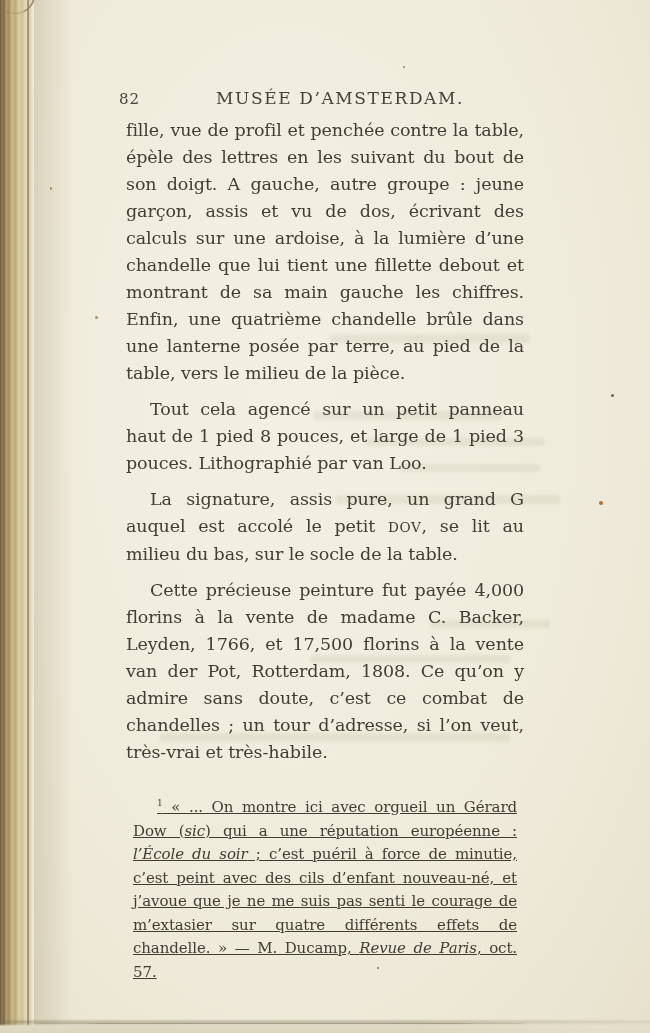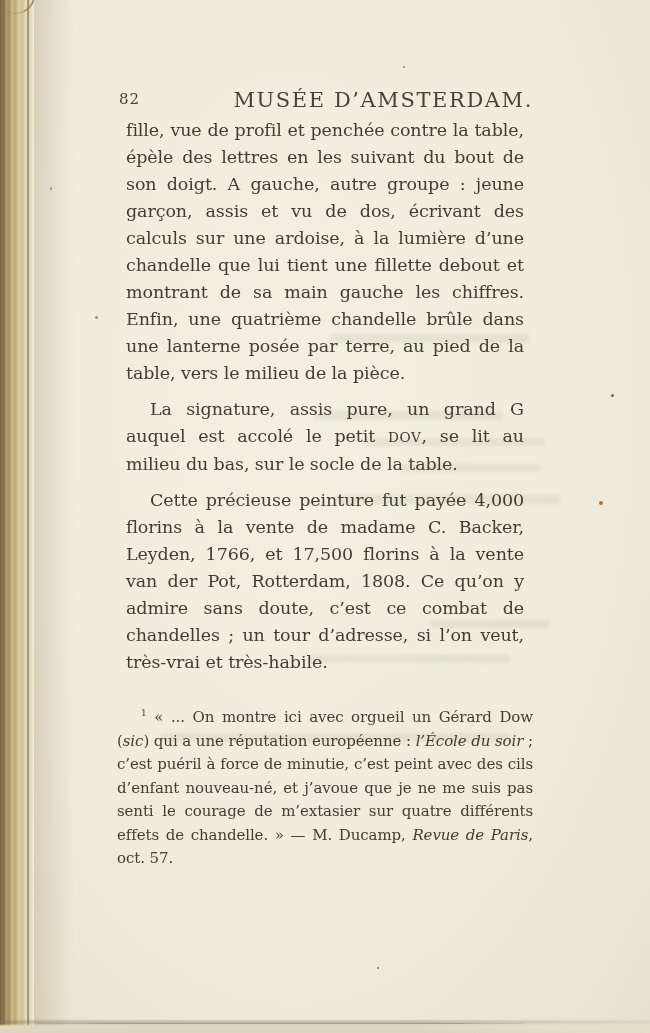--- a/index.html
+++ b/index.html
@@ -52,34 +52,34 @@
   }
   
   .content{
     position:absolute;left:117px;top:88px;width:416px;color:#413d33;
   }
   .page-head{position:relative;height:20px;}
   .page-number{
     position:absolute;left:2px;top:2px;font-size:15px;letter-spacing:1px;color:#46423a;
   }
   .running-title{
-    text-align:right;font-size:21px;letter-spacing:1.6px;color:#46423a;
+    text-align:center;font-size:17px;letter-spacing:1.6px;color:#46423a;
     padding-left:30px;white-space:nowrap;
   }
   .body-text{
     font-size:17.5px;line-height:27px;text-align:justify;
     letter-spacing:-0.1px;
   }
   .body-text p{margin:9px;text-indent:24px;}
   .body-text p.first{text-indent:0;}
   .footnote{
     margin-top:30px;font-size:15px;line-height:23.5px;text-align:justify;
     letter-spacing:-0.1px;
   }
-  .footnote p{margin:0;text-indent:24px;}
+  .footnote p{margin:16px;text-indent:24px;text-decoration:underline;}
   .it{font-style:italic;}
   .sc{text-transform:uppercase;font-size:0.78em;letter-spacing:0.6px;}
   .sup{vertical-align:super;font-size:0.6em;line-height:0;}
   
   .bleed{
     position:absolute;background:#8d9070;opacity:0.12;filter:blur(1.6px);
     border-radius:3px;
   }
   .speck{position:absolute;border-radius:50%;}
 </style>
@@ -111,20 +111,21 @@
 
   <div class="content">
 
     <div class="page-head">
       <span class="page-number">82</span>
       <div class="running-title">MUSÉE D’AMSTERDAM.</div>
     </div>
 
     <div class="body-text">
       <p class="first"><span>fille, vue de profil et penchée contre la table, épèle des lettres en les suivant du bout de son doigt. A gauche, autre groupe : jeune garçon, assis et vu de dos, écrivant des calculs sur une ardoise, à la lumière d’une chandelle que lui tient une fillette debout et montrant de sa main gauche les chiffres. Enfin, une quatrième chandelle brûle dans une lanterne posée par terre, au pied de la table, vers le milieu de la pièce.</span></p>
+      <p><span>Tout cela agencé sur un petit panneau haut de 1 pied 8 pouces, et large de 1 pied 3 pouces. Litho­graphié par van Loo.</span></p>
       <p><span>La signature, assis pure, un grand G auquel est accolé le petit </span><span class="sc">dov</span><span>, se lit au milieu du bas, sur le socle de la table.</span></p>
       <p><span>Cette précieuse peinture fut payée 4,000 florins à la vente de madame C. Backer, Leyden, 1766, et 17,500 florins à la vente van der Pot, Rotterdam, 1808. Ce qu’on y admire sans doute, c’est ce combat de chandelles ; un tour d’adresse, si l’on veut, très-vrai et très-habile.</span></p>
     </div>
 
     <div class="footnote">
       <p><span class="sup">1</span><span> « ... On montre ici avec orgueil un Gérard Dow (</span><span class="it">sic</span><span>) qui a une réputation européenne : </span><span class="it">l’École du soir</span><span> ; c’est puéril à force de minutie, c’est peint avec des cils d’enfant nouveau-né, et j’avoue que je ne me suis pas senti le courage de m’exta­sier sur quatre différents effets de chandelle. » — M. Ducamp, </span><span class="it">Revue de Paris</span><span>, oct. 57.</span></p>
     </div>
 
   </div>
 

